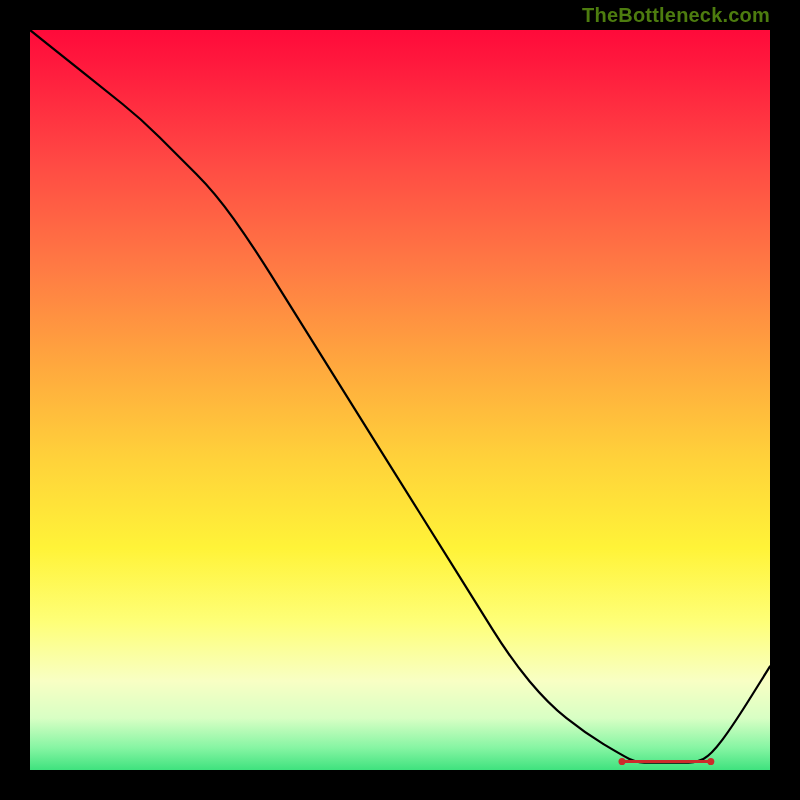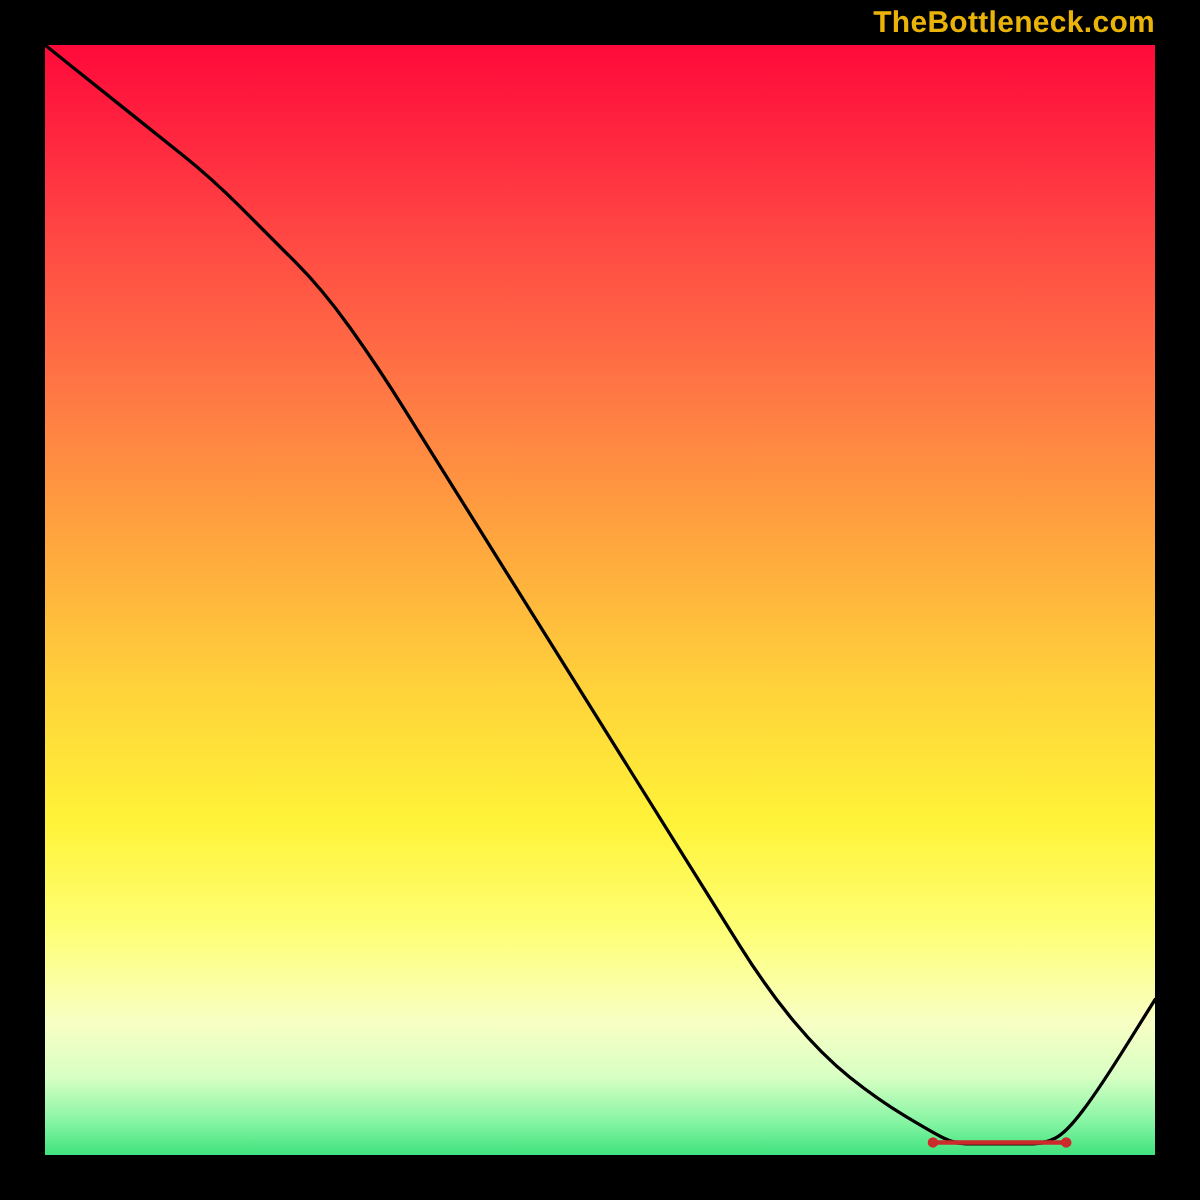--- a/index.html
+++ b/index.html
@@ -38,21 +38,21 @@
       #d8ffc4 93%,
       #86f5a3 97%,
       #3fe27e 100%
     );
     box-sizing: border-box;
   }
   .watermark {
     position: absolute;
     top: 4px;
     right: 30px;
-    color: #eab308;
+    color: #4d7c0f;
     font-size: 20px;
     font-weight: 600;
     letter-spacing: 0.2px;
     user-select: none;
   }
   svg.curve {
     position: absolute;
     left: 0;
     top: 0;
     width: 100%;

